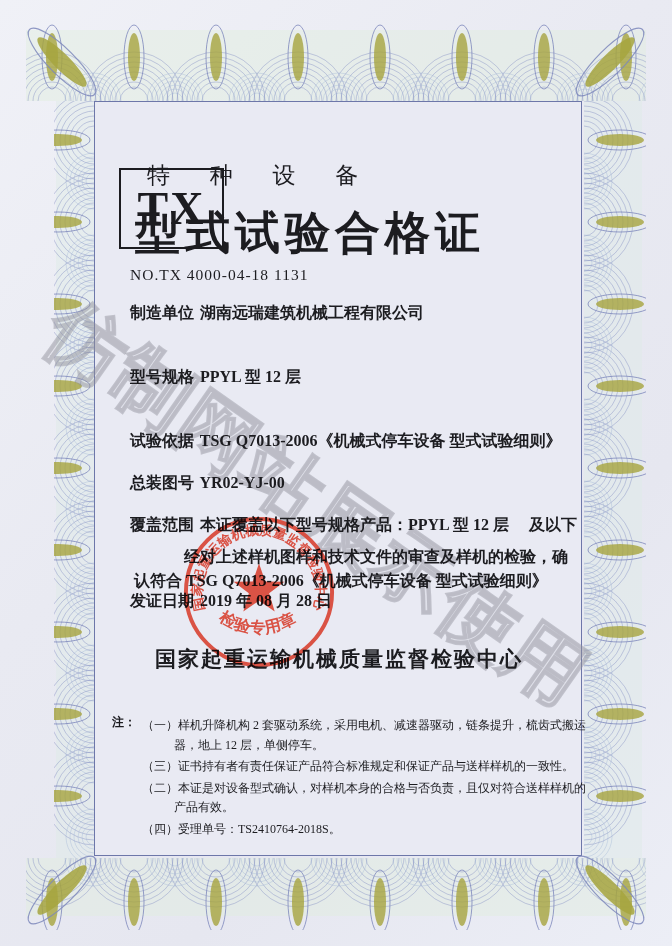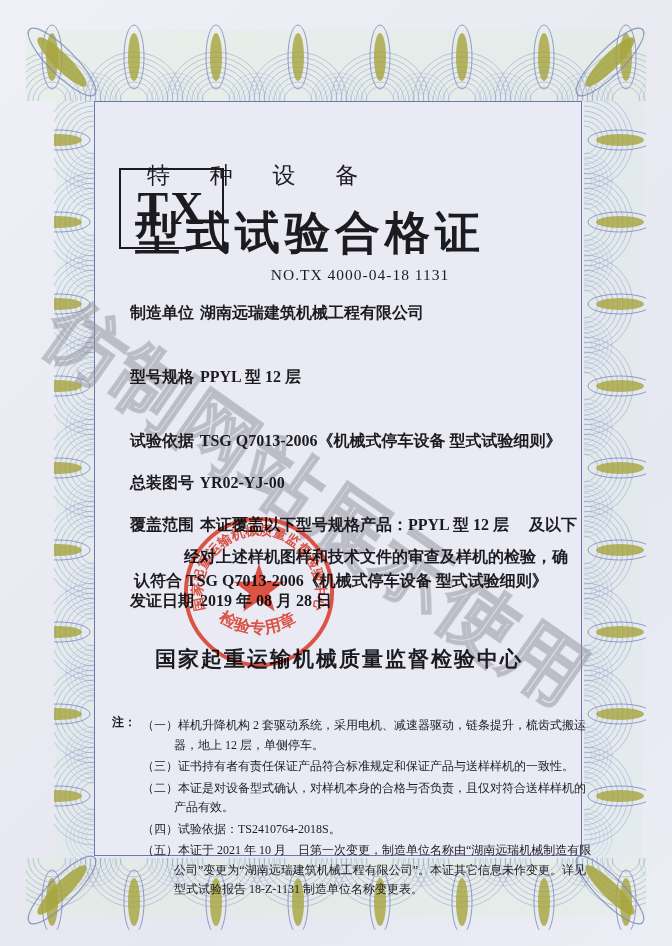--- a/index.html
+++ b/index.html
@@ -18,21 +18,21 @@
     -webkit-text-stroke:2px rgba(145,145,156,0.45);
     transform:rotate(35deg);transform-origin:0 0;pointer-events:none;
   }
   .content{position:absolute;left:0;top:0;width:672px;height:946px;z-index:4;}
   .tx-box{position:absolute;left:103px;top:168px;width:101px;height:77px;
           border:2.5px solid #1c1c20;display:flex;align-items:center;justify-content:center;
           font-size:46px;font-weight:700;letter-spacing:2px;margin-left:16px;}
   .title-block{position:absolute;left:130px;top:160px;width:460px;text-align:left;}
   .header-small{font-size:23px;font-weight:500;letter-spacing:17px;text-indent:17px;}
   .main-title{font-size:45px;font-weight:600;letter-spacing:5px;text-indent:5px;margin-top:12px;}
-  .cert-no{position:absolute;left:130px;top:266px;width:460px;text-align:center;
+  .cert-no{position:absolute;left:130px;top:266px;width:460px;
            font-size:15.5px;letter-spacing:1px;}
   .field-row{position:absolute;left:130px;font-size:16px;font-weight:600;white-space:nowrap;}
   .field-row .flabel{display:inline-block;width:66px;}
   .statement{position:absolute;left:134px;top:545px;width:438px;font-size:16px;font-weight:600;
              line-height:24px;text-indent:50px;}
   .date-row{position:absolute;left:130px;top:591px;font-size:16px;font-weight:600;}
   .date-row .flabel{display:inline-block;width:66px;}
   .authority{position:absolute;left:94px;top:645px;width:490px;text-align:center;
              font-size:21px;font-weight:700;letter-spacing:2px;}
   .notes-label{position:absolute;left:112px;top:714px;font-size:12px;font-weight:600;}
@@ -680,22 +680,21 @@
       <span>2019 年 08 月 28 日</span>
     </div>
 
     <div class="authority">国家起重运输机械质量监督检验中心</div>
 
     <div class="notes-label">注：</div>
     <ol class="notes">
       <li>（一）样机升降机构 2 套驱动系统，采用电机、减速器驱动，链条提升，梳齿式搬运器，地上 12 层，单侧停车。</li>
       <li>（三）证书持有者有责任保证产品符合标准规定和保证产品与送样样机的一致性。</li>
       <li>（二）本证是对设备型式确认，对样机本身的合格与否负责，且仅对符合送样样机的产品有效。</li>
-      <li>（四）试验依据：TS2410764-2018S。</li>
-      <li>（五）本证于 2021 年 10 月　日第一次变更，制造单位名称由“湖南远瑞机械制造有限公司”变更为“湖南远瑞建筑机械工程有限公司”。本证其它信息未作变更。详见型式试验报告 18-Z-1131 制造单位名称变更表。</li>
+      <li>（四）受理单号：TS2410764-2018S。</li>
     </ol>
 
     <svg class="seal" width="158" height="158" viewBox="0 0 160 160">
       <defs>
         <path id="arcT" d="M 25.5,99.8 A 58,58 0 1 1 134.5,99.8" fill="none"></path>
         <path id="arcB" d="M 34,105 Q 80,138 126,105" fill="none"></path>
       </defs>
       <circle cx="80" cy="80" r="74" fill="none" stroke="#d84536" stroke-width="4"></circle>
       <polygon fill="#d84536" points="80,51 86.3,69.3 105.7,69.7 90.3,81.3 95.9,99.8 80,88.8 64.1,99.8 69.7,81.3 54.3,69.7 73.7,69.3"></polygon>
       <text font-size="13.5" font-weight="700" fill="#d84536">

